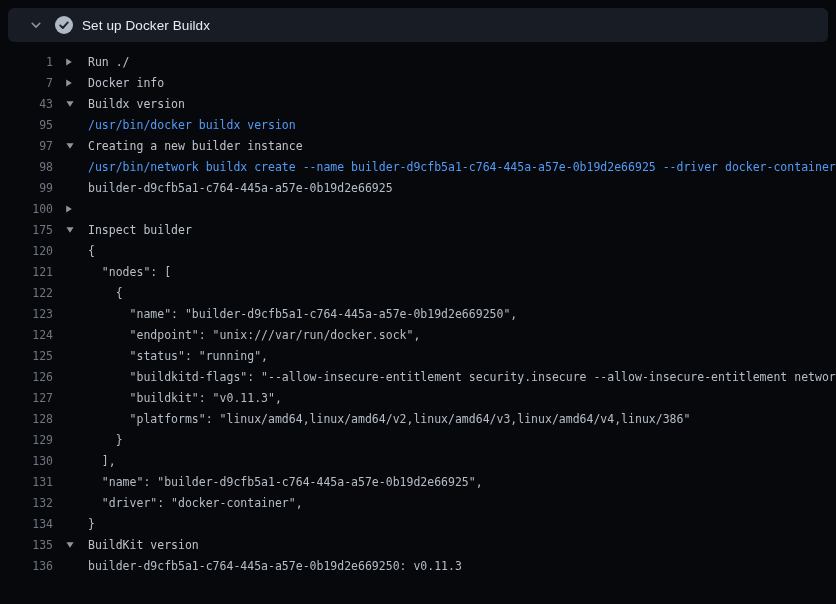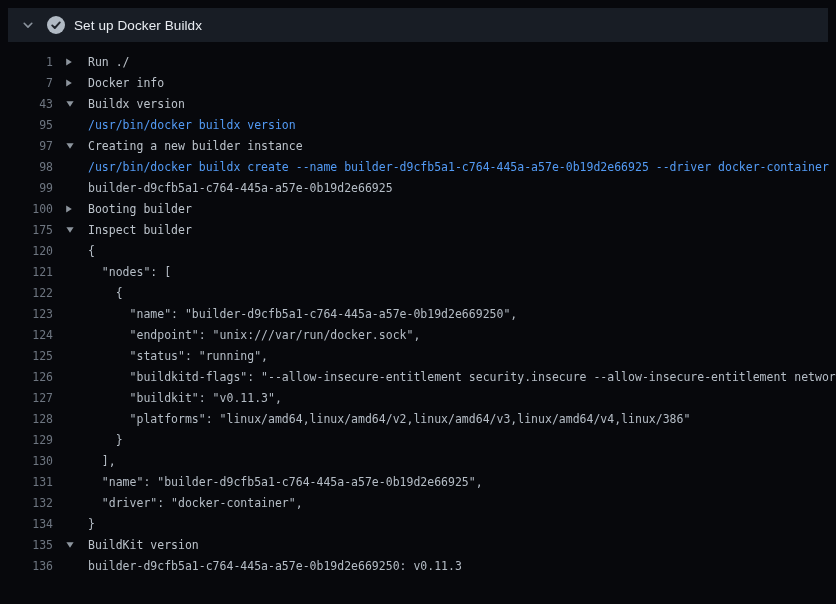--- a/index.html
+++ b/index.html
@@ -7,24 +7,24 @@
     width: 836px; height: 604px;
     background: #07080c;
     overflow: hidden;
     font-family: "Liberation Sans", sans-serif;
   }
   .step-header {
     position: absolute;
     left: 8px; top: 8px; right: 8px;
     height: 34px;
     background: #181d25;
-    border-radius: 0;
+    border-radius: 6px;
     display: flex;
     align-items: center;
-    padding-left: 14px;
+    padding-left: 22px;
     cursor: pointer;
   }
   .chev-wrap { width: 12px; height: 12px; display: flex; align-items: center; justify-content: center; }
   .status-wrap { margin-left: 13px; width: 18px; height: 18px; }
   .step-title {
     margin-left: 9px;
     color: #e9edf2;
     font-size: 13.5px;
     font-weight: 500;
     letter-spacing: 0.1px;
@@ -95,25 +95,25 @@
       <div class="log-line group"><span class="ln">7</span><span class="arrow"><svg width="8" height="10" viewBox="0 0 8 10">
             <path d="M1.2 1.4 L6.8 5 L1.2 8.6 Z" fill="#8d959e"></path>
           </svg></span><span class="txt">Docker info</span></div>
       <div class="log-line group"><span class="ln">43</span><span class="arrow"><svg width="10" height="8" viewBox="0 0 10 8">
             <path d="M1.4 1.2 L5 6.8 L8.6 1.2 Z" fill="#8d959e"></path>
           </svg></span><span class="txt">Buildx version</span></div>
       <div class="log-line command"><span class="ln">95</span><span class="arrow"></span><span class="txt">/usr/bin/docker buildx version</span></div>
       <div class="log-line group"><span class="ln">97</span><span class="arrow"><svg width="10" height="8" viewBox="0 0 10 8">
             <path d="M1.4 1.2 L5 6.8 L8.6 1.2 Z" fill="#8d959e"></path>
           </svg></span><span class="txt">Creating a new builder instance</span></div>
-      <div class="log-line command"><span class="ln">98</span><span class="arrow"></span><span class="txt">/usr/bin/docker buildx create --name builder-d9cfb5a1-c764-445a-a57e-0b19d2e66925 --driver docker-container</span></div>
+      <div class="log-line command"><span class="ln">98</span><span class="arrow"></span><span class="txt">/usr/bin/network buildx create --name builder-d9cfb5a1-c764-445a-a57e-0b19d2e66925 --driver docker-container</span></div>
       <div class="log-line output"><span class="ln">99</span><span class="arrow"></span><span class="txt">builder-d9cfb5a1-c764-445a-a57e-0b19d2e66925</span></div>
       <div class="log-line group"><span class="ln">100</span><span class="arrow"><svg width="8" height="10" viewBox="0 0 8 10">
             <path d="M1.2 1.4 L6.8 5 L1.2 8.6 Z" fill="#8d959e"></path>
-          </svg></span><span class="txt">Booting builder</span></div>
+          </svg></span></div>
       <div class="log-line group"><span class="ln">175</span><span class="arrow"><svg width="10" height="8" viewBox="0 0 10 8">
             <path d="M1.4 1.2 L5 6.8 L8.6 1.2 Z" fill="#8d959e"></path>
           </svg></span><span class="txt">Inspect builder</span></div>
       <div class="log-line output"><span class="ln">120</span><span class="arrow"></span><span class="txt">{</span></div>
       <div class="log-line output"><span class="ln">121</span><span class="arrow"></span><span class="txt">  "nodes": [</span></div>
       <div class="log-line output"><span class="ln">122</span><span class="arrow"></span><span class="txt">    {</span></div>
       <div class="log-line output"><span class="ln">123</span><span class="arrow"></span><span class="txt">      "name": "builder-d9cfb5a1-c764-445a-a57e-0b19d2e669250",</span></div>
       <div class="log-line output"><span class="ln">124</span><span class="arrow"></span><span class="txt">      "endpoint": "unix:///var/run/docker.sock",</span></div>
       <div class="log-line output"><span class="ln">125</span><span class="arrow"></span><span class="txt">      "status": "running",</span></div>
       <div class="log-line output"><span class="ln">126</span><span class="arrow"></span><span class="txt">      "buildkitd-flags": "--allow-insecure-entitlement security.insecure --allow-insecure-entitlement network.host",</span></div>

